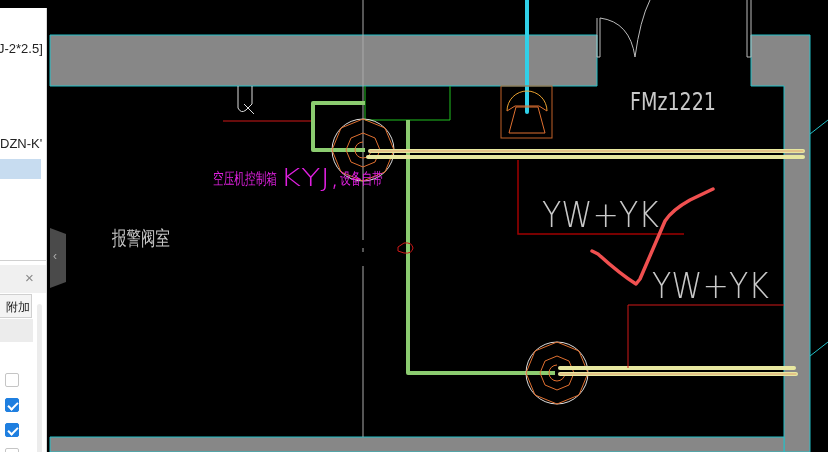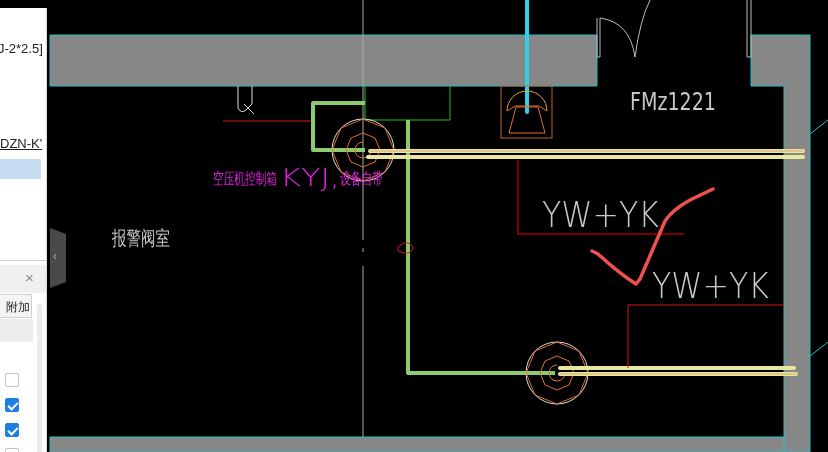--- a/index.html
+++ b/index.html
@@ -8,21 +8,21 @@
     background: #000; font-family: "Liberation Sans", "DejaVu Sans", sans-serif;
   }
   .left-panel {
     position: absolute; left: 0; top: 8px; width: 46px; height: 452px;
     background: #fff; border-right: 1px solid #d9d9d9; overflow: hidden;
   }
   .prop-text {
     position: absolute; left: 0; font-size: 13px; color: #222; white-space: nowrap;
   }
   .prop-text.t1 { top: 33px; left: -2px; }
-  .prop-text.t2 { top: 128px; left: 0px; text-decoration: underline; }
+  .prop-text.t2 { top: 128px; left: 0px; }
   .sel-row {
     position: absolute; left: 0; top: 151px; width: 41px; height: 20px;
     background: #c7dcf0;
   }
   .top-sep {
     position: absolute; left: 0; top: 252px; width: 46px; height: 1px; background: #d0d0d0;
   }
   .sub-panel-header {
     position: absolute; left: 0; top: 257px; width: 46px; height: 28px; background: #f0f0f0;
   }

